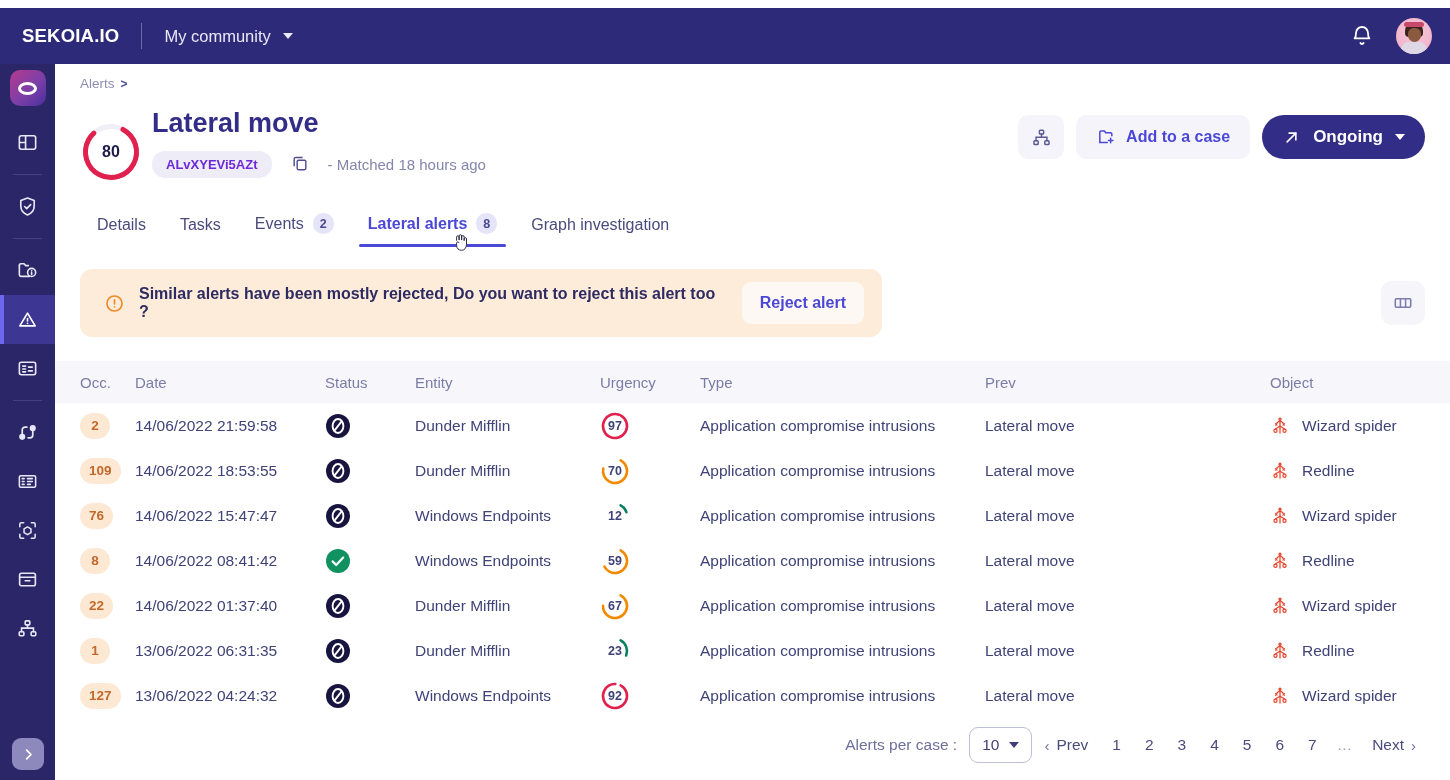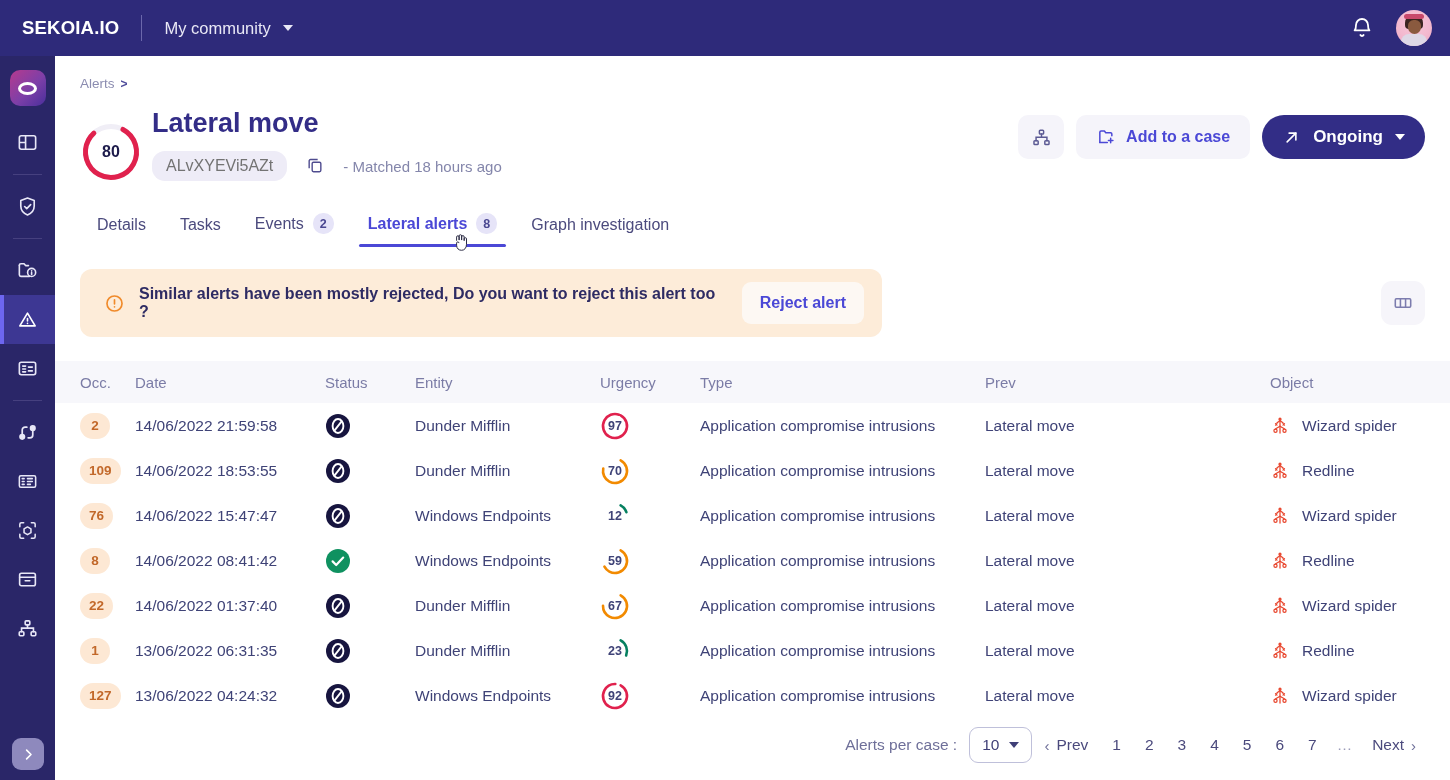--- a/index.html
+++ b/index.html
@@ -7,21 +7,21 @@
   body {
     font-family: "Liberation Sans", sans-serif;
     background: #ffffff;
     color: #3c3f77;
     -webkit-font-smoothing: antialiased;
   }
   .app { position: relative; width: 1450px; height: 780px; }
 
   
   .topbar {
-    position: absolute; top: 0; left: 0; width: 1450px; height: 56px;
+    position: absolute; top: 8px; left: 0; width: 1450px; height: 56px;
     background: #2e2a7a; display: flex; align-items: center; z-index: 30;
   }
   .brand {
     margin-left: 22px; color: #fff; font-size: 18.5px; font-weight: 700;
     letter-spacing: .2px;
   }
   .topdivider { width: 1px; height: 26px; background: #6b67ab; margin: 0 22px; }
   .community {
     display: flex; align-items: center; gap: 12px; color: #e9e8f6; font-size: 16.5px;
   }
@@ -102,21 +102,21 @@
     justify-content: center; font-size: 16px; font-weight: 700; color: #1d1b4b;
   }
   .title-block { margin-left: 10px; }
   .alert-title {
     font-size: 27px; font-weight: 700; color: #332d87; line-height: 1.2;
     margin-top: 6px;
   }
   .subline { display: flex; align-items: center; gap: 14px; margin-top: 12px; }
   .uuid-chip {
     background: #eeecf7; border-radius: 13px; padding: 6px 14px;
-    font-size: 16px; font-weight: 400; color: #737373; cursor: pointer;
+    font-size: 13px; font-weight: 700; color: #6d28d9; cursor: pointer;
   }
   .copy-btn { background: none; border: 0; cursor: pointer; padding: 2px 4px; }
   .matched { font-size: 15px; color: #8486ab; }
 
   .header-actions { display: flex; align-items: center; gap: 12px; margin-top: 14px; }
   .icon-btn {
     width: 46px; height: 44px; border-radius: 10px; background: #f5f4fa;
     border: 0; cursor: pointer; display: flex; align-items: center; justify-content: center;
   }
   .ghost-btn {

